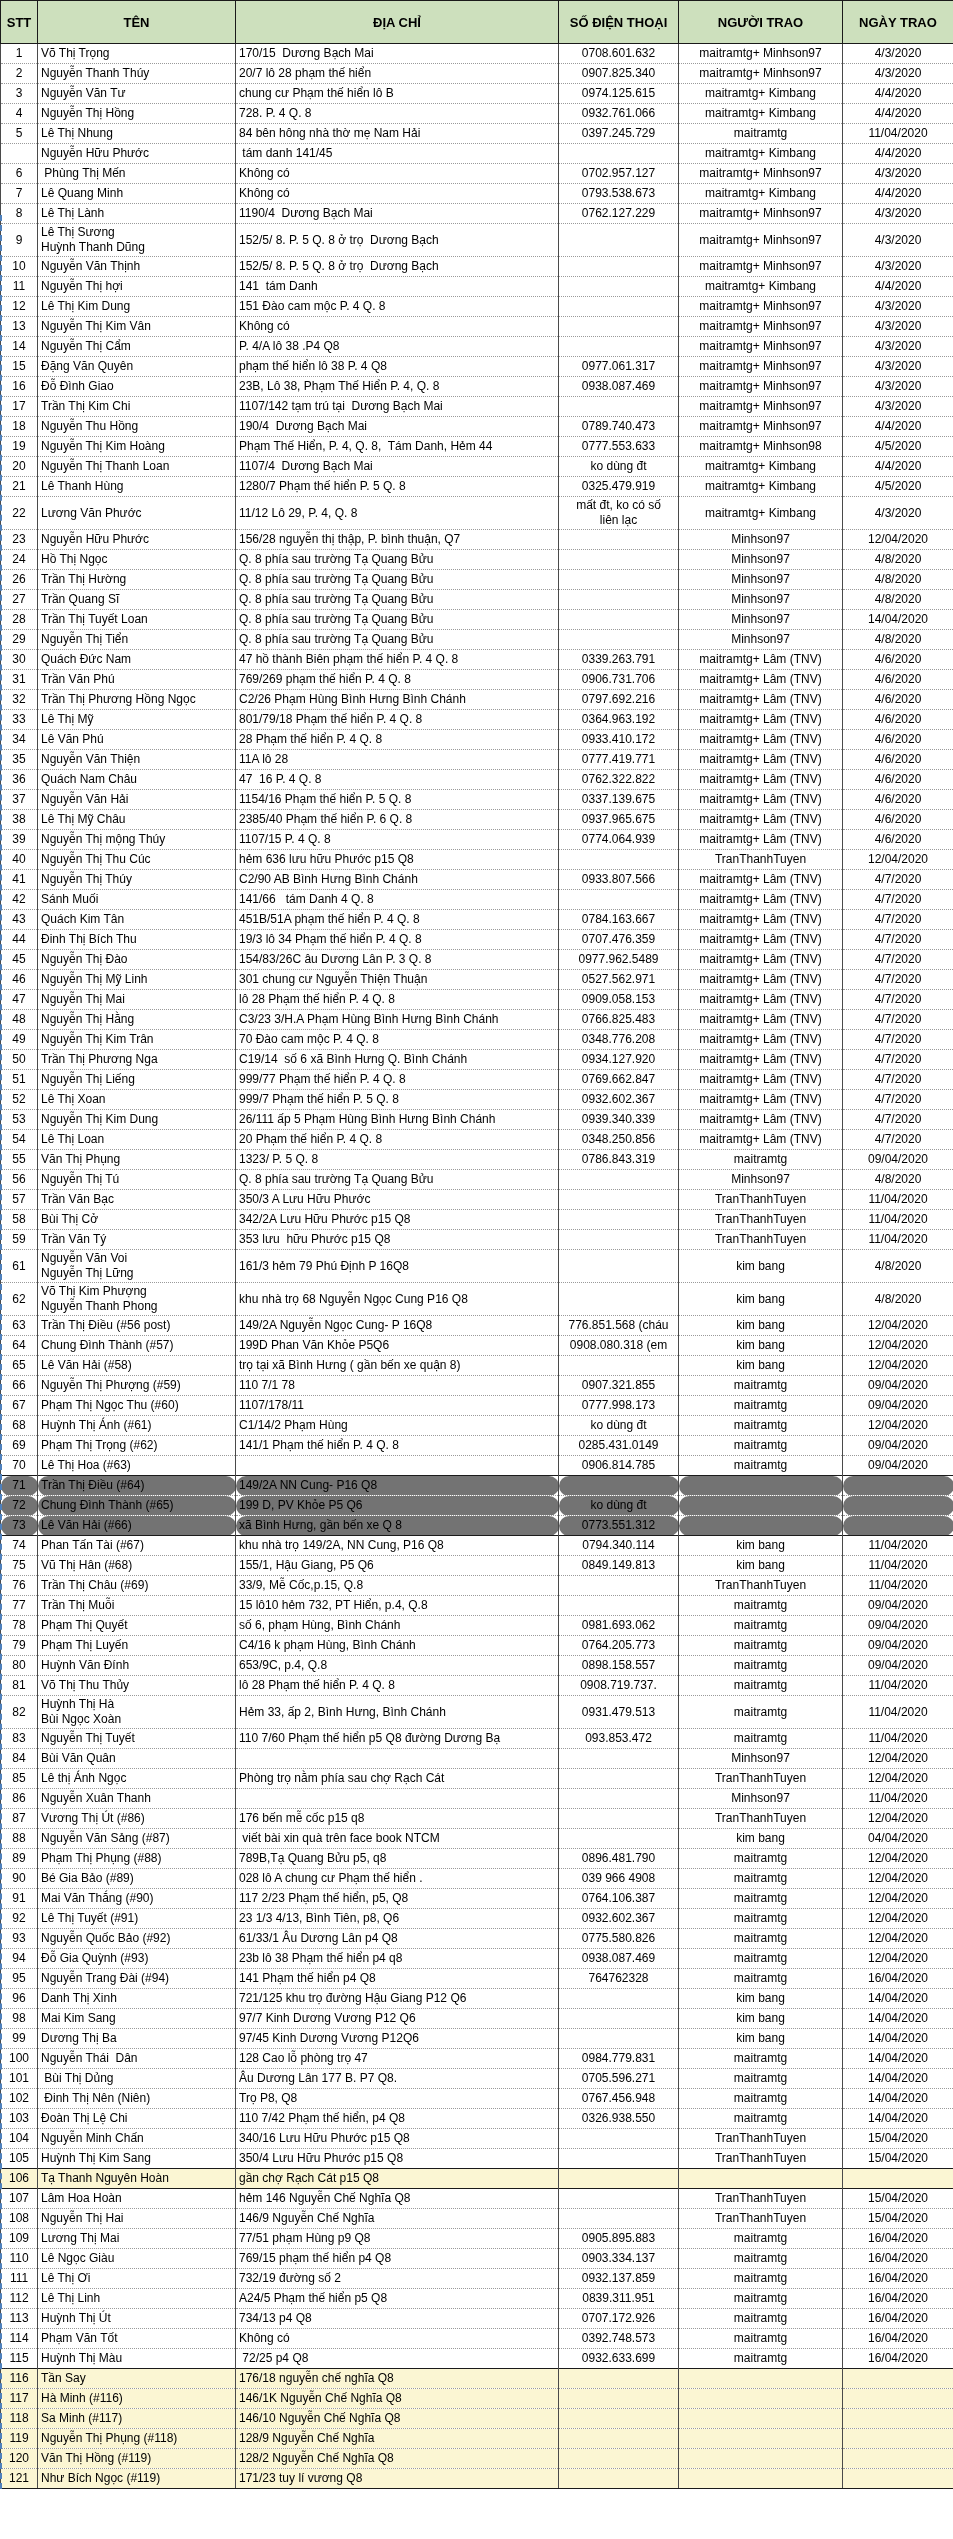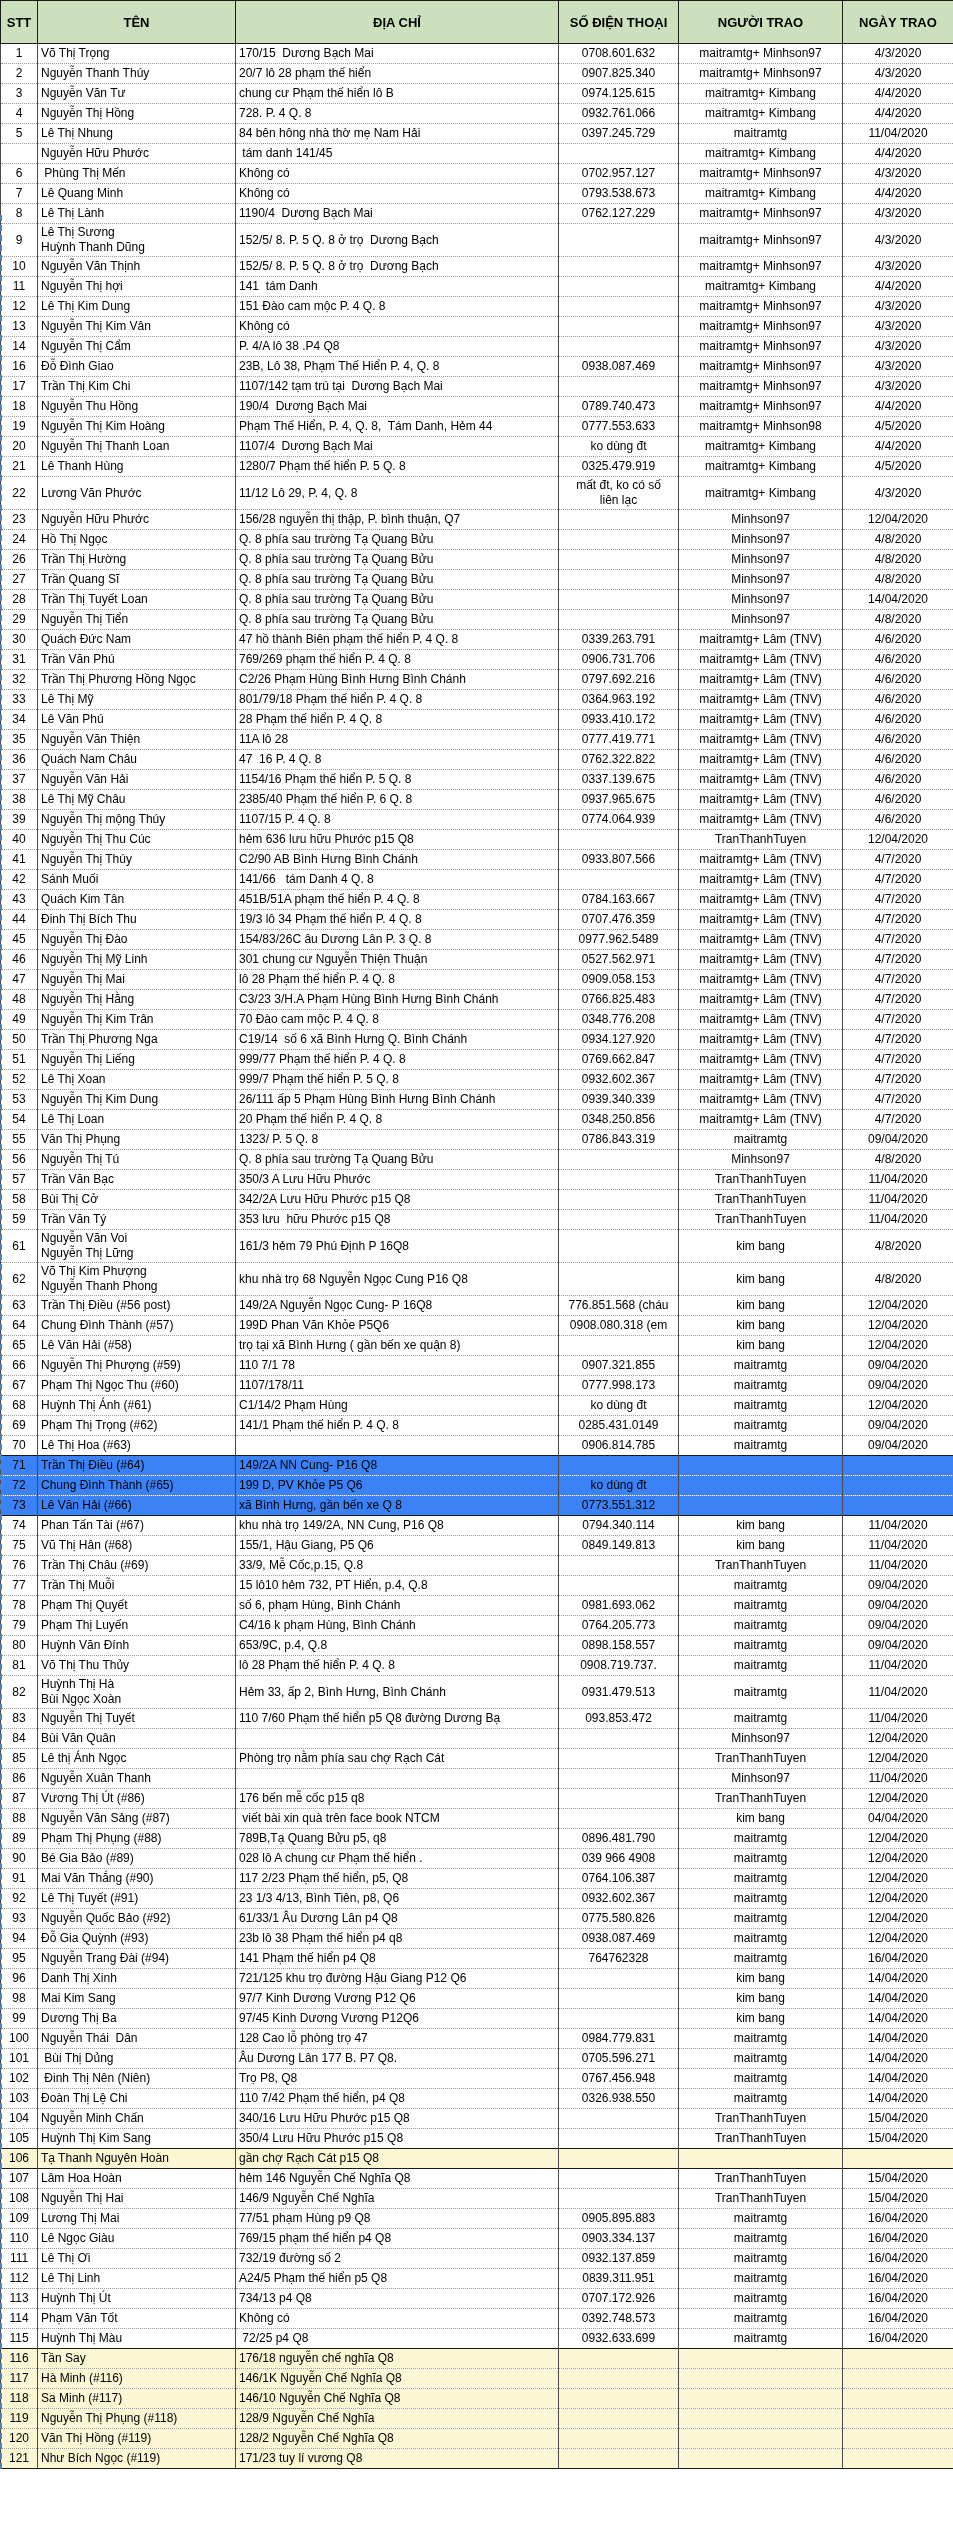--- a/index.html
+++ b/index.html
@@ -17,21 +17,21 @@
     border-top:1px dotted #9a9a9a;
     font-size:12px;line-height:15px;padding:1px 3px;
     overflow:hidden;vertical-align:middle;height:17px;
   }
   tbody tr:first-child td{border-top:1.5px solid #1a1a1a;}
   tbody tr:last-child td{border-bottom:1.5px solid #1a1a1a;}
   table{border:1.5px solid #1a1a1a;}
   td.a-c{text-align:center;}
   td.a-l{text-align:left;}
   td.pre{white-space:pre;}
-  tr.gray td{background:#3b82f6;}
+  tr.gray td{background:#737373;border-radius:10px;}
   tr.yellow td{background:#fbf6d3;margin-top:20px;}
   tr.tsolid td{border-top:1.5px solid #1a1a1a;}
   #pagebreak{
     position:absolute;left:0;top:215px;height:2324px;width:0;
     border-left:2px dashed #4f81bd;pointer-events:none;
   }
 </style>
 </head>
 <body>
 
@@ -172,20 +172,28 @@
       </tr>
       <tr>
         <td class="a-c pre">14</td>
         <td class="a-l pre">Nguyễn Thị Cẩm</td>
         <td class="a-l pre">P. 4/A lô 38 .P4 Q8</td>
         <td class="a-c pre"></td>
         <td class="a-c pre">maitramtg+ Minhson97</td>
         <td class="a-c pre">4/3/2020</td>
       </tr>
       <tr>
+        <td class="a-c pre">15</td>
+        <td class="a-l pre">Đặng Văn Quyên</td>
+        <td class="a-l pre">phạm thế hiển lô 38 P. 4 Q8</td>
+        <td class="a-c pre">0977.061.317</td>
+        <td class="a-c pre">maitramtg+ Minhson97</td>
+        <td class="a-c pre">4/3/2020</td>
+      </tr>
+      <tr>
         <td class="a-c pre">16</td>
         <td class="a-l pre">Đỗ Đình Giao</td>
         <td class="a-l pre">23B, Lô 38, Phạm Thế Hiển P. 4, Q. 8</td>
         <td class="a-c pre">0938.087.469</td>
         <td class="a-c pre">maitramtg+ Minhson97</td>
         <td class="a-c pre">4/3/2020</td>
       </tr>
       <tr>
         <td class="a-c pre">17</td>
         <td class="a-l pre">Trần Thị Kim Chi</td>

